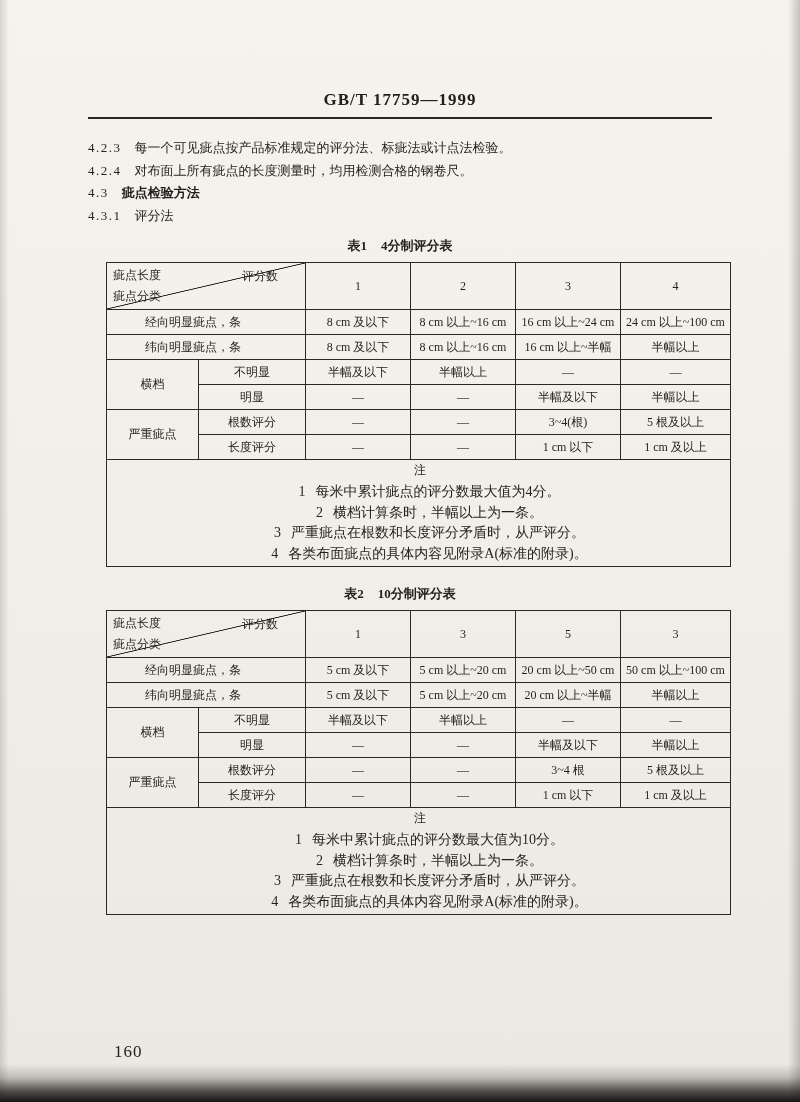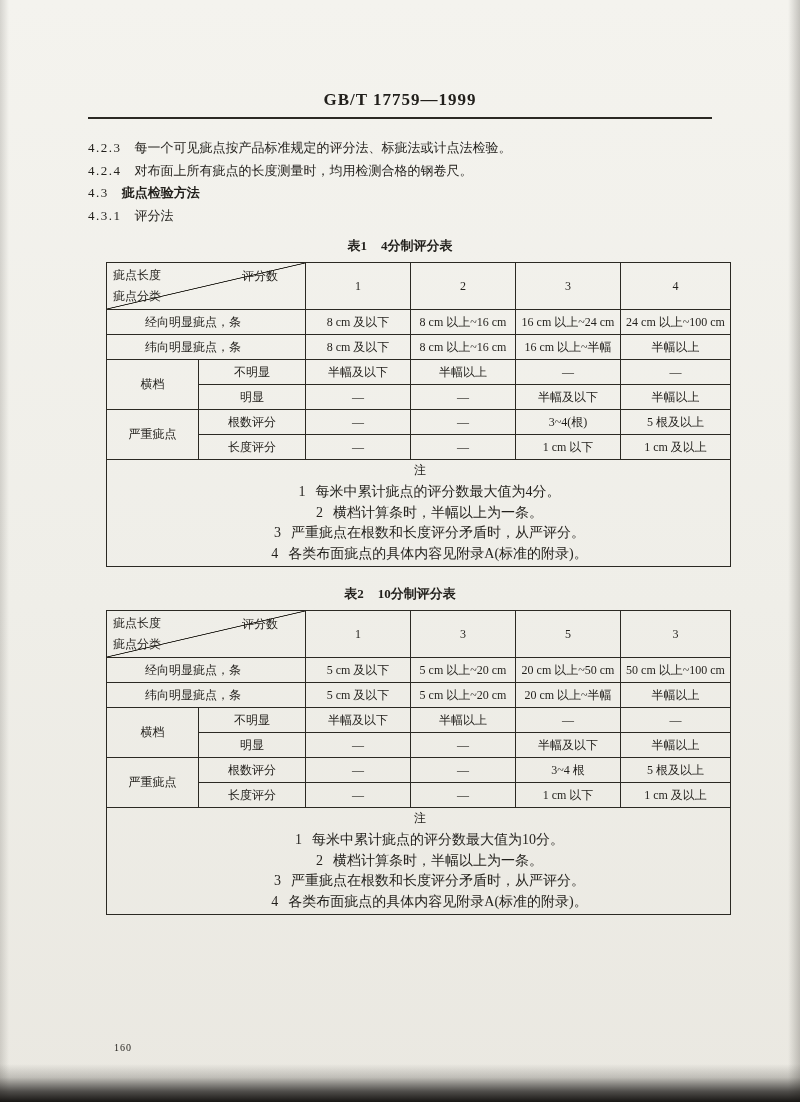--- a/index.html
+++ b/index.html
@@ -56,21 +56,21 @@
 
   td.notes { text-align:left; padding:5px 8px 7px 12px; height:auto; }
   .note-title { margin:1px 0 4px 3px; font-size:12px; }
   .note-line { margin:0 0 3px 22px; line-height:17.5px; font-size:14px; }
   .note-line .n-num { display:inline-block; margin-right:10px; }
 
   .clause-mid, .clause-bottom { margin-top:13px; }
   .table-caption + table.score { margin-top:0; }
   .clause-mid + .table-caption { margin-top:11px; }
 
-  .page-number { position:absolute; left:114px; top:1042px; font-size:10px;
+  .page-number { position:absolute; left:114px; top:1042px; font-size:17px;
                  letter-spacing:1px; }
 </style>
 </head>
 <body>
 
 <div class="page">
   <div class="content">
 
     <div class="std-title">GB/T 17759—1999</div>
     <hr class="title-rule">

